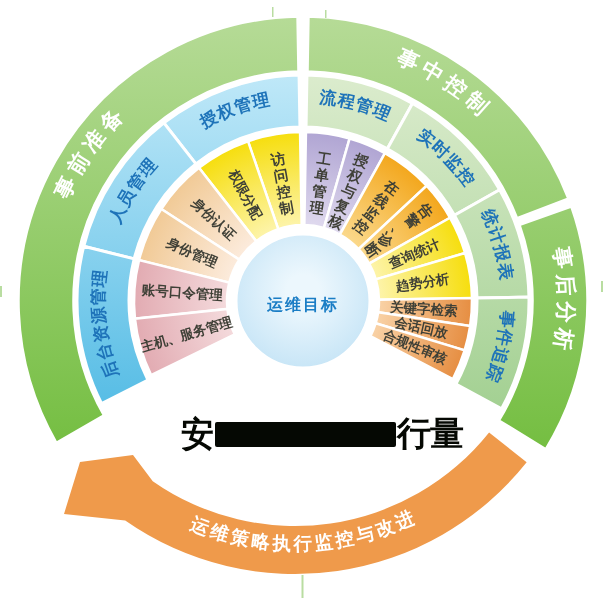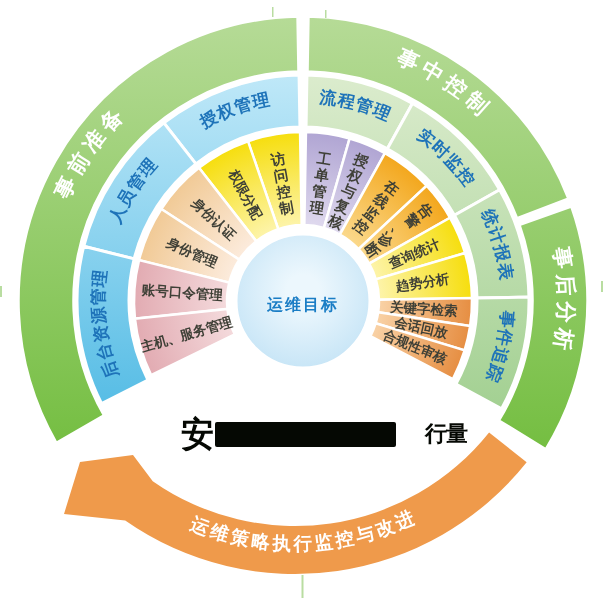--- a/index.html
+++ b/index.html
@@ -5,21 +5,21 @@
   html,body{margin:0;padding:0;background:#fff;}
   .stage{position:relative;width:604px;height:603px;background:#fff;overflow:hidden;
          font-family:"Liberation Sans","DejaVu Sans",sans-serif;}
   svg{position:absolute;left:0;top:0;}
   .center-label{position:absolute;left:303px;top:305px;transform:translate(-50%,-50%);
 яла    font-size:27px;font-weight:bold;letter-spacing:2px;white-space:nowrap;}
   .redacted{position:absolute;left:181px;top:414px;height:40px;display:flex;align-items:center;
     color:#050803;font-weight:bold;white-space:nowrap;}
   .redacted .pre{font-size:33px;transform:scaleY(1.05);}
   .redacted .bar{width:181px;height:25px;background:#050803;border-radius:2px;margin:0 1px;}
-  .redacted .suf{font-size:22px;letter-spacing:-1px;padding-left:28px;}
+  .redacted .suf{font-size:34px;letter-spacing:-1px;}
   .lbl-inner{font-size:13.5px;font-weight:600;}
   .lbl-innerV{font-size:14.5px;font-weight:600;}
   .lbl-mid{font-size:17px;font-weight:bold;letter-spacing:1px;}
   .lbl-outer{font-size:21.5px;font-weight:bold;letter-spacing:5px;}
   .lbl-arrow{font-size:18.5px;font-weight:bold;letter-spacing:3px;}
 </style>
 </head>
 <body>
 
 <div class="stage">

